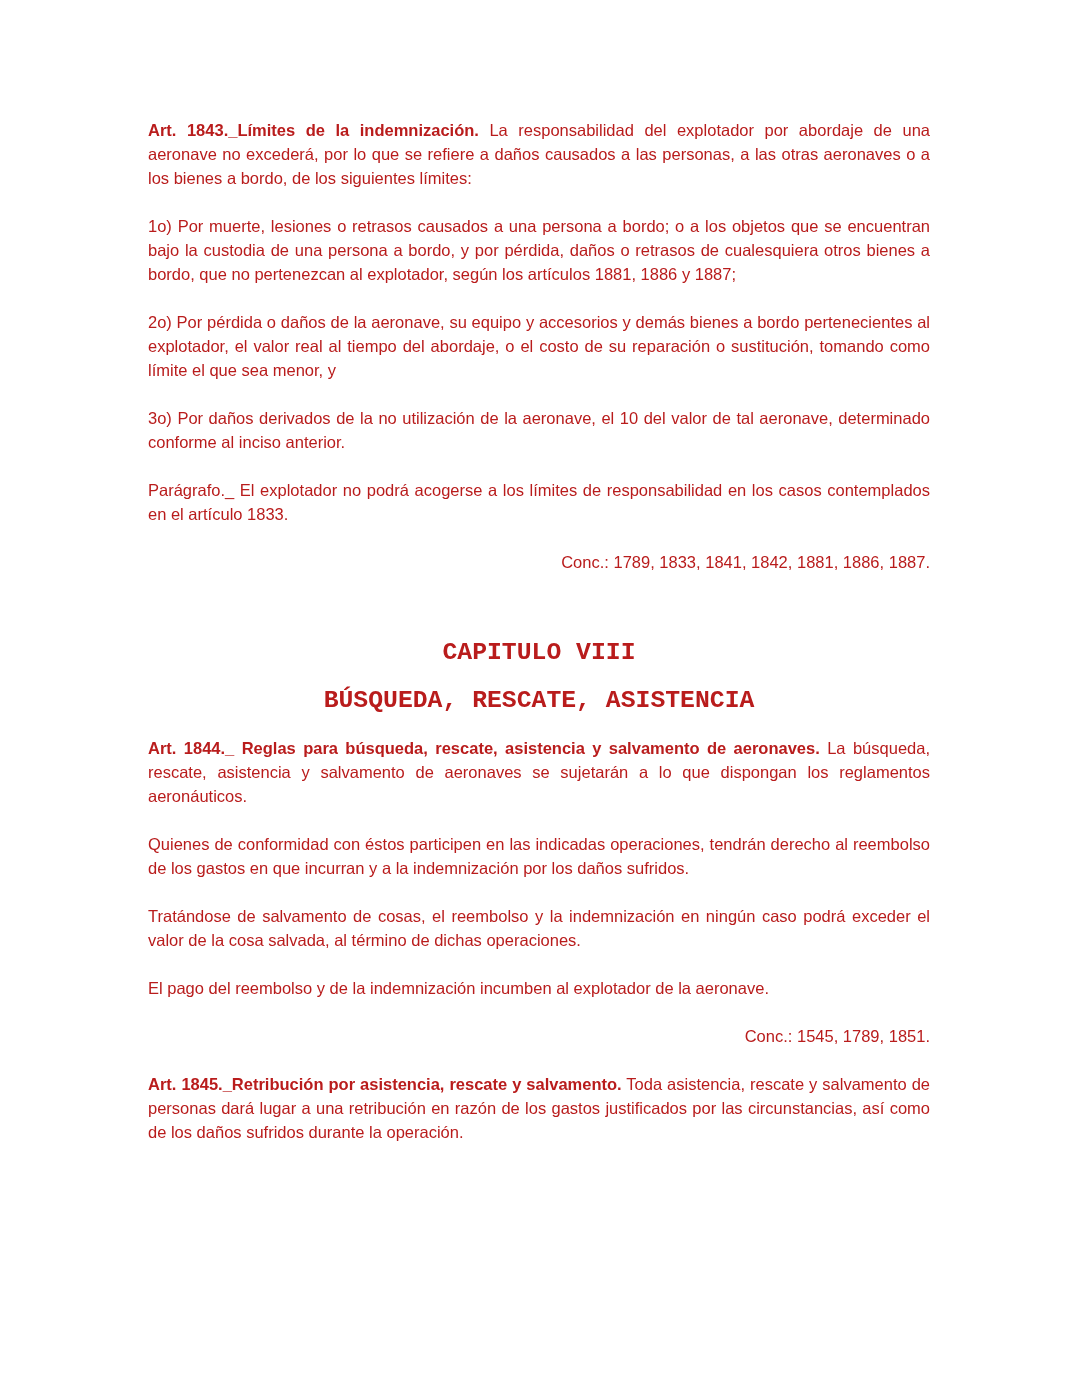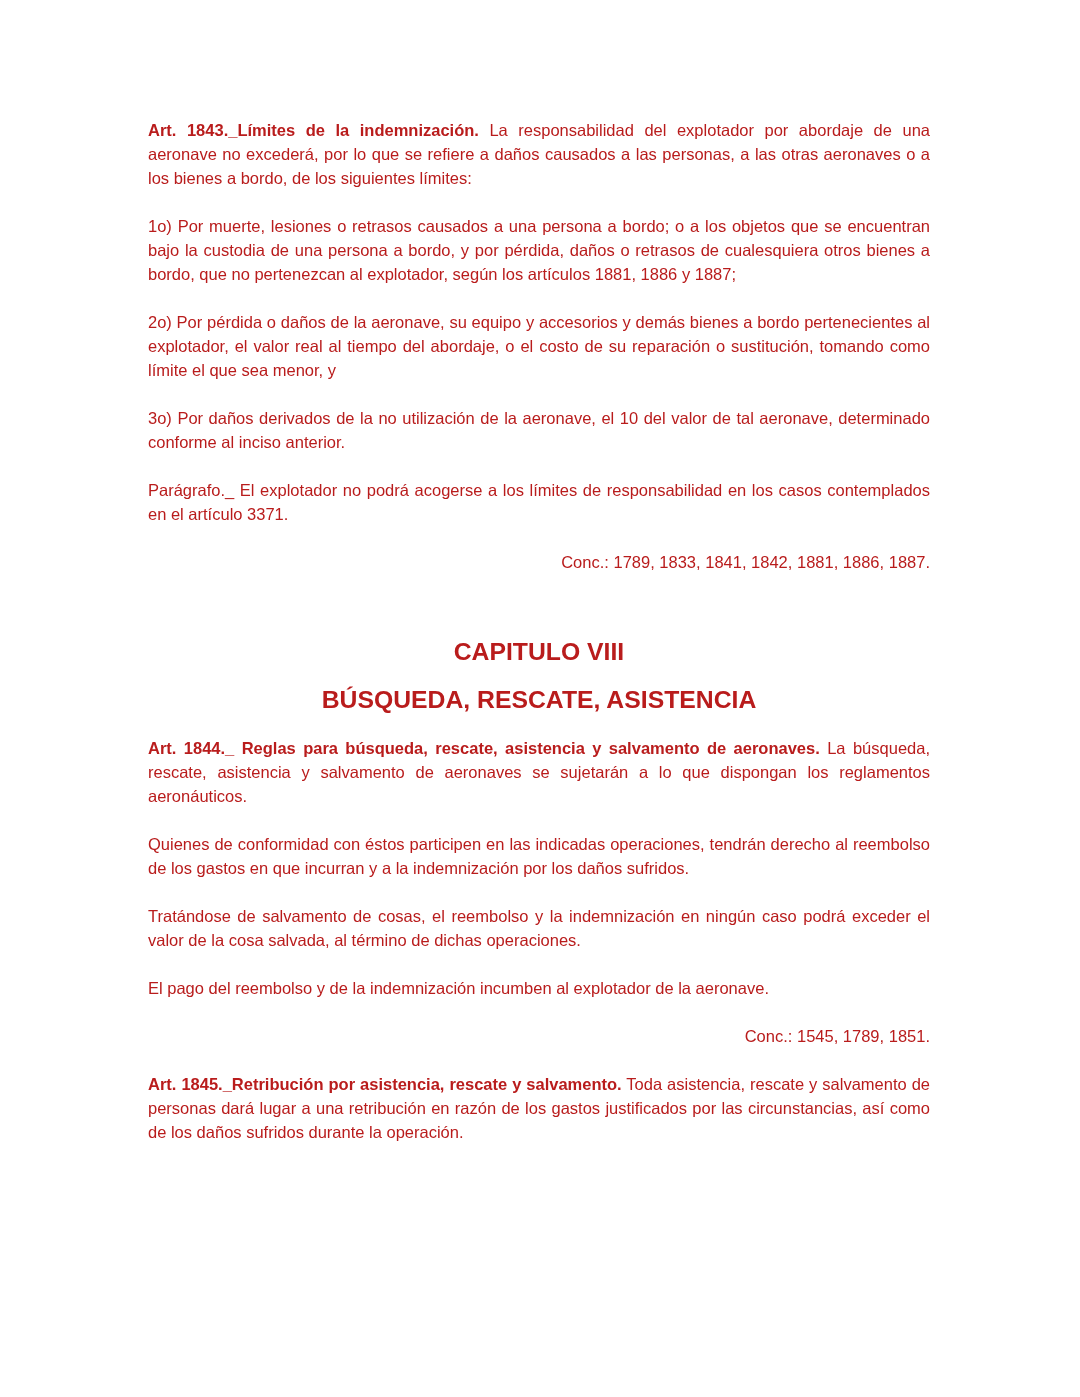--- a/index.html
+++ b/index.html
@@ -27,20 +27,21 @@
   .para.no-justify {
     text-align: right;
   }
   .lead {
     font-weight: bold;
   }
   .heading {
     text-align: center;
     font-weight: bold;
     margin: 0 0 24px 0;
+    font-family: Liberation Mono, monospace;
   }
   .heading.chapter {
     margin-top: 66px;
   }
   .heading.last-heading {
     margin-bottom: 72px;
   }
 </style>
 </head>
 <body>
@@ -50,21 +51,21 @@
   <p class="para">
     <span class="lead">Art. 1843._Límites de la indemnización.</span><span> La responsabilidad del explotador por abordaje de una aeronave no excederá, por lo que se refiere a daños causados a las personas, a las otras aeronaves o a los bienes a bordo, de los siguientes límites:</span>
   </p>
 
   <p class="para">1o) Por muerte, lesiones o retrasos causados a una persona a bordo; o a los objetos que se encuentran bajo la custodia de una persona a bordo, y por pérdida, daños o retrasos de cualesquiera otros bienes a bordo, que no pertenezcan al explotador, según los artículos 1881, 1886 y 1887;</p>
 
   <p class="para">2o) Por pérdida o daños de la aeronave, su equipo y accesorios y demás bienes a bordo pertenecientes al explotador, el valor real al tiempo del abordaje, o el costo de su reparación o sustitución, tomando como límite el que sea menor, y</p>
 
   <p class="para">3o) Por daños derivados de la no utilización de la aeronave, el 10 del valor de tal aeronave, determinado conforme al inciso anterior.</p>
 
-  <p class="para">Parágrafo._ El explotador no podrá acogerse a los límites de responsabilidad en los casos contemplados en el artículo 3371.</p>
+  <p class="para">Parágrafo._ El explotador no podrá acogerse a los límites de responsabilidad en los casos contemplados en el artículo 1833.</p>
 
   <p class="para no-justify">Conc.: 1789, 1833,  1841, 1842, 1881, 1886, 1887.</p>
 
   <h2 class="heading chapter">CAPITULO VIII</h2>
 
   <h2 class="heading">BÚSQUEDA, RESCATE, ASISTENCIA</h2>
 
 
   <p class="para">
     <span class="lead">Art. 1844._ Reglas para búsqueda, rescate, asistencia y salvamento de aeronaves.</span><span> La búsqueda, rescate, asistencia y salvamento de aeronaves se sujetarán a lo que dispongan los reglamentos aeronáuticos.</span>

